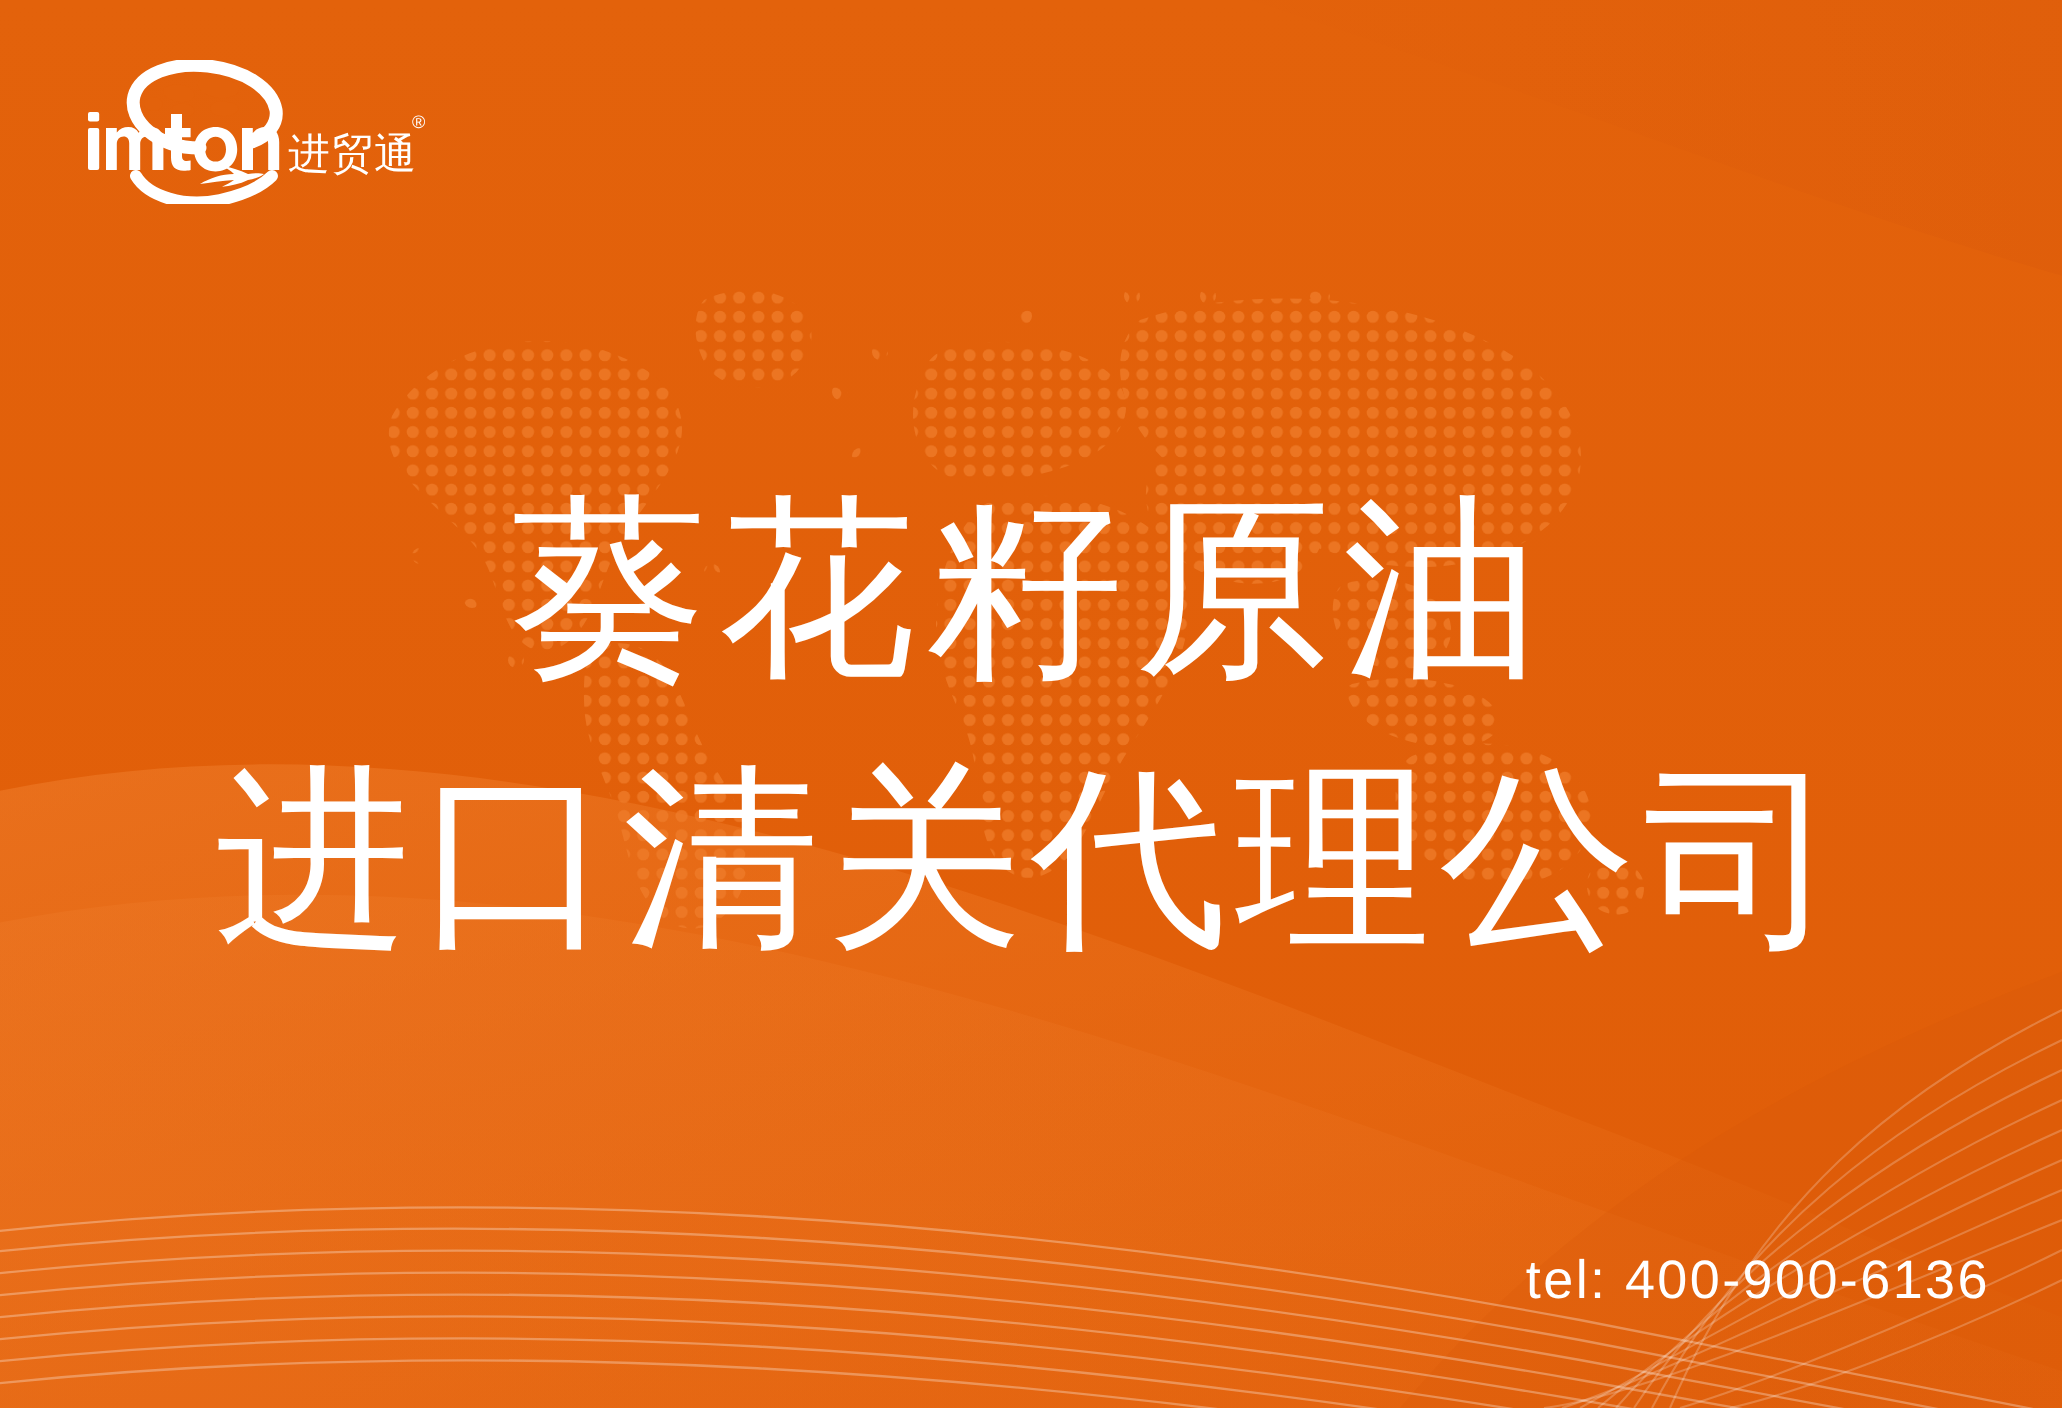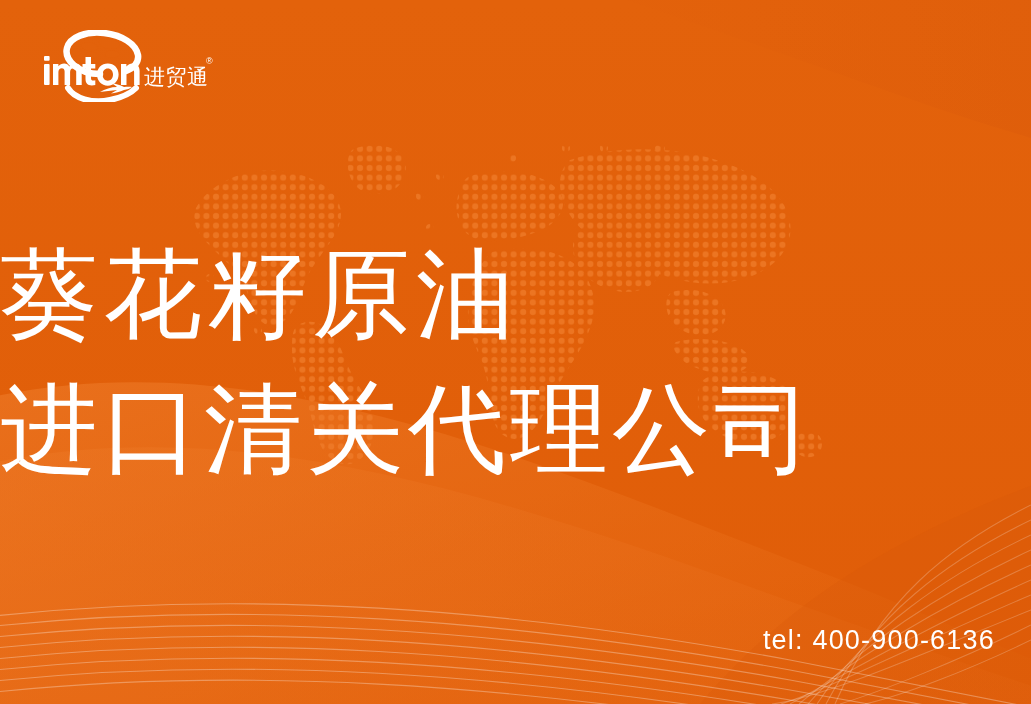--- a/index.html
+++ b/index.html
@@ -29,20 +29,21 @@
     position:absolute;
     left:38px;top:30px;
     width:180px;height:72px;
   }
 
   
   #headline{
     position:absolute;
     left:0;top:232px;
     width:1031px;
+    text-align:center;
     color:#ffffff;
     line-height:1.30;
     letter-spacing:2px;
     font-weight:400;
     font-size:98px;
     font-family:"DejaVu Sans","Liberation Sans",sans-serif;
     text-rendering:geometricPrecision;
   }
   #headline .ln{display:block;white-space:nowrap;}
   #headline .ln1{font-size:98px;letter-spacing:6px;}

